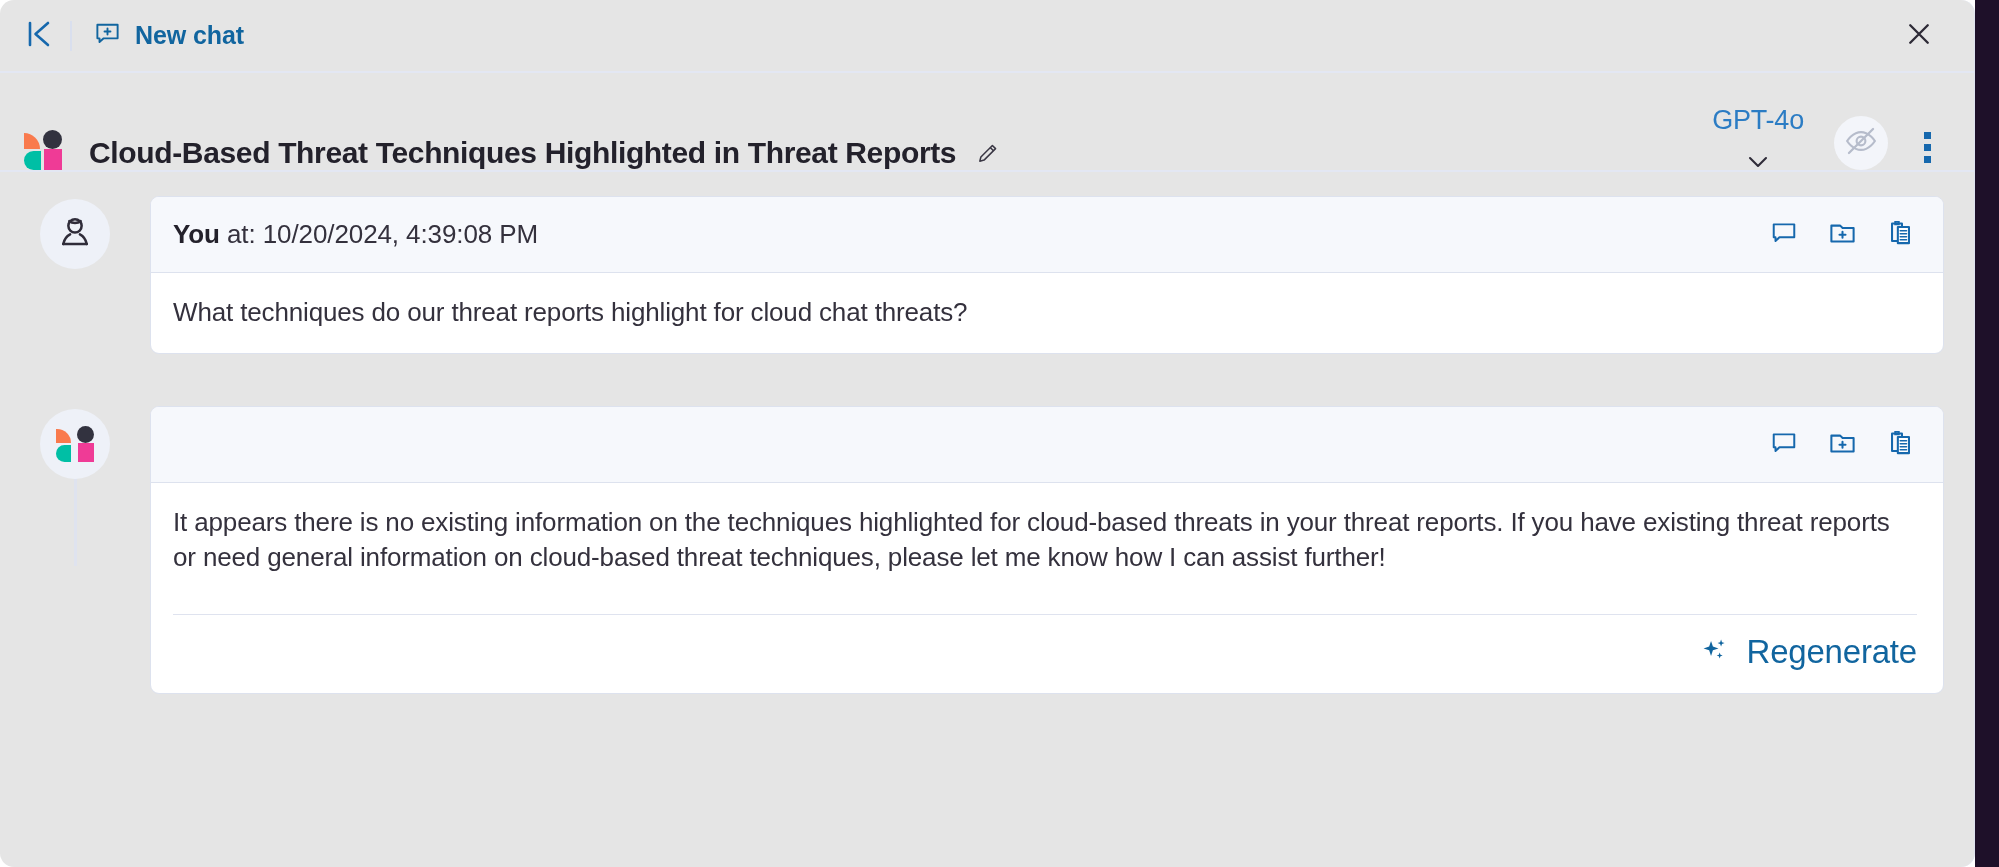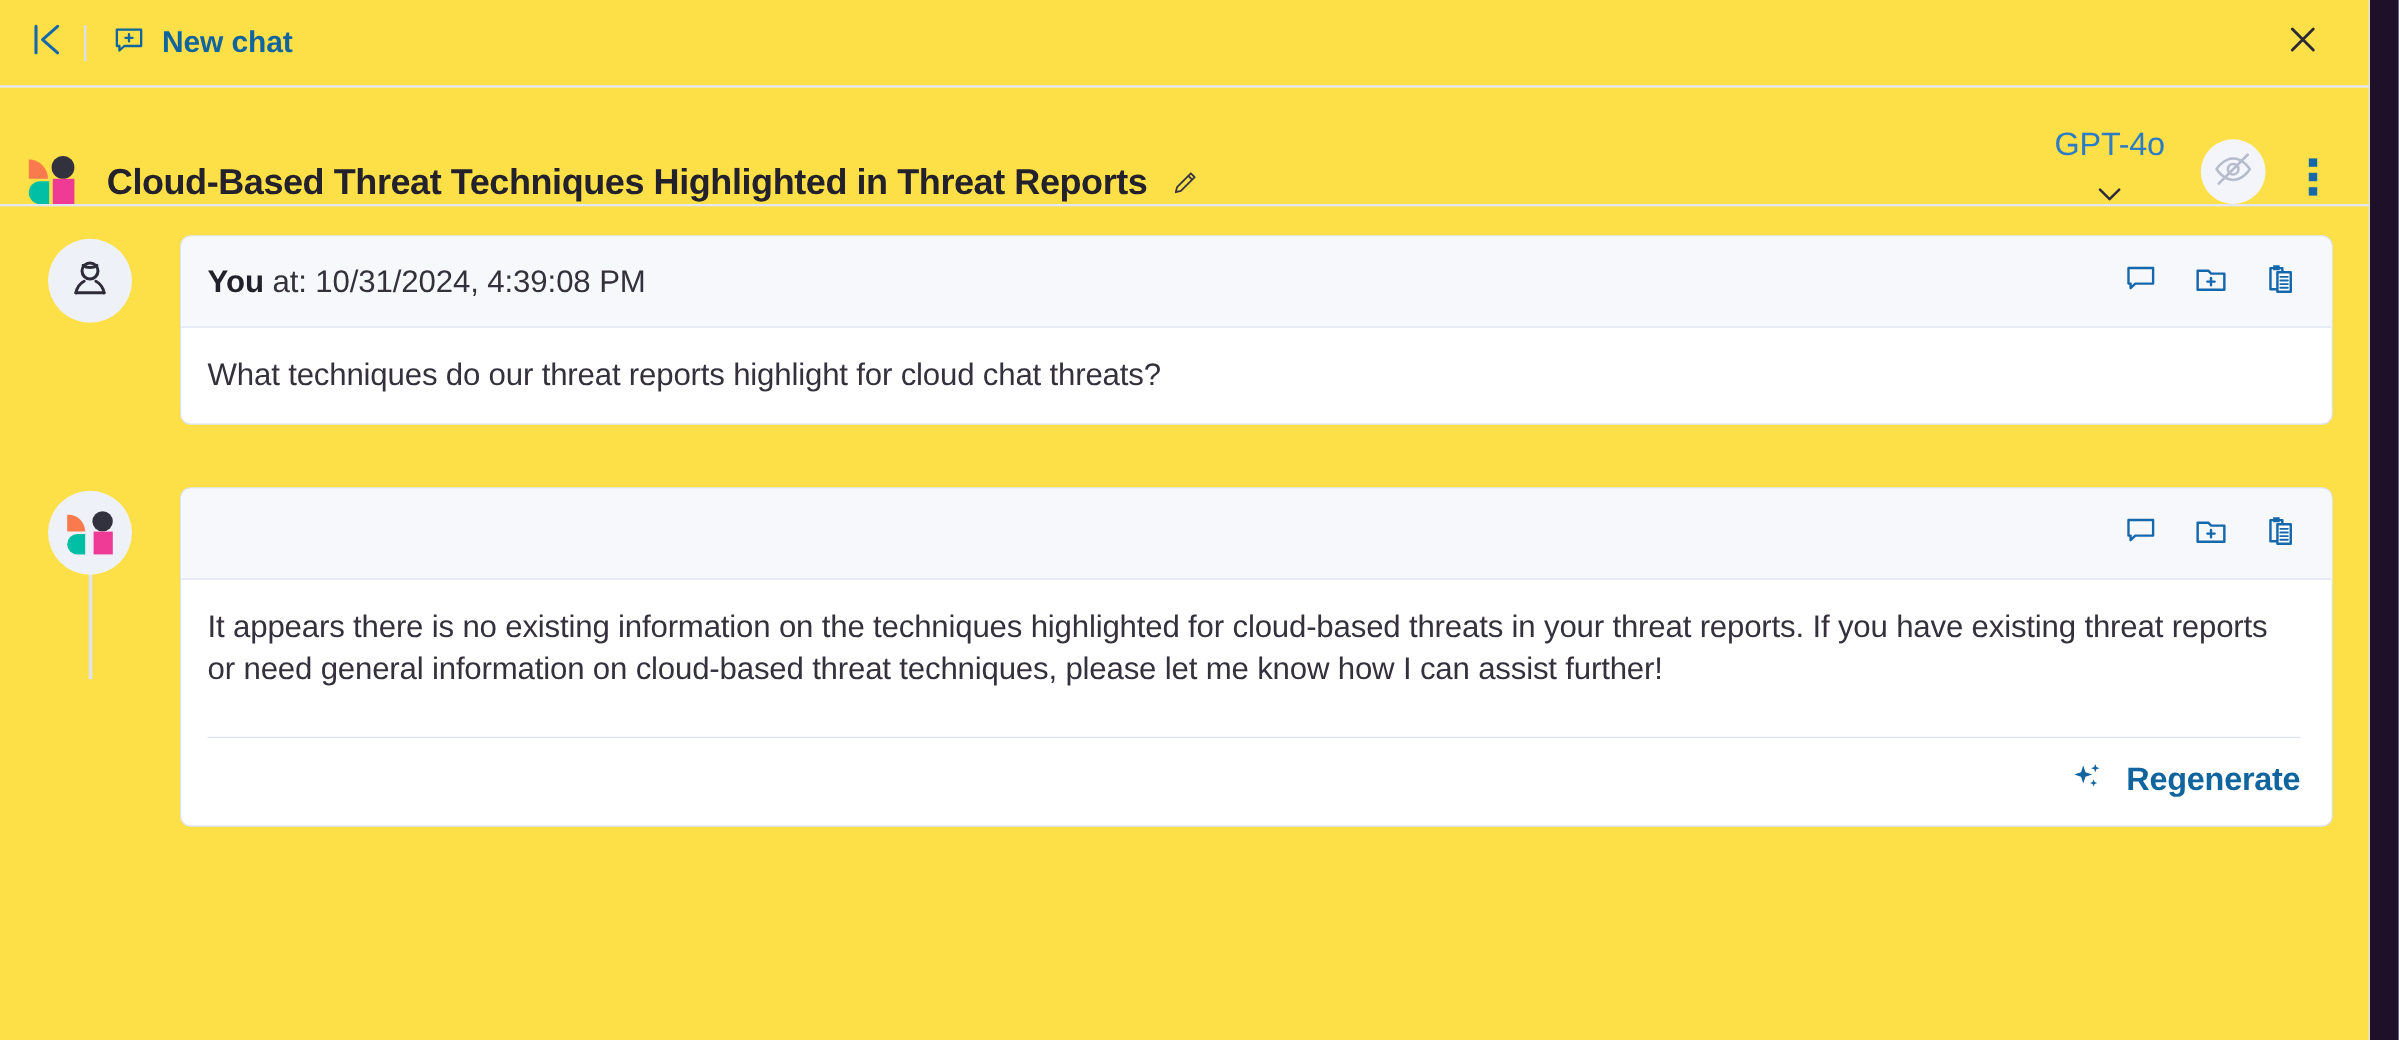--- a/index.html
+++ b/index.html
@@ -27,24 +27,25 @@
     top: 0; right: 0;
     width: 24px; height: 867px;
     background: #1e1029;
   }
 
   .panel {
     position: absolute;
     top: 0; left: 0;
     width: 1975px;
     height: 867px;
-    background: #fde047;
+    background: #e5e5e5;
     display: flex;
     flex-direction: column;
     border-right: 1px solid #dfe3ef;
+    border-radius: 14px;
   }
 
   
   .topbar {
     position: relative;
     height: 73px;
     flex: 0 0 73px;
     border-bottom: 2px solid #e3e7f3;
     display: flex;
     align-items: center;
@@ -305,22 +306,22 @@
   }
 
   .regenerate {
     display: flex;
     align-items: center;
     gap: 18px;
     cursor: pointer;
     color: #11659f;
   }
   .regenerate .rg-label {
-    font-size: 27px;
-    font-weight: 700;
+    font-size: 33px;
+    font-weight: 400;
     color: #11659f;
     letter-spacing: -0.2px;
   }
 
   .gap-between { height: 52px; }
 </style>
 </head>
 <body>
 
 <div id="app">
@@ -425,21 +426,21 @@
                 <path d="M8.4 5.1c1.9 1.6 5.3 1.6 7.2 0" stroke="#2f2c39" stroke-width="1.6" stroke-linecap="round" fill="none"></path>
                 <path d="M4.6 19.6c.6-3.1 2.6-5.2 4.3-6.1M19.4 19.6c-.6-3.1-2.6-5.2-4.3-6.1" stroke="#2f2c39" stroke-width="1.6" stroke-linecap="round" fill="none"></path>
                 <path d="M4.6 19.6h14.8" stroke="#2f2c39" stroke-width="1.6" stroke-linecap="round"></path>
               </svg>
             </span>
           </div>
         </div>
 
         <div class="card">
           <div class="card-head">
-            <div class="meta"><span class="who">You</span><span> at: 10/31/2024, 4:39:08 PM</span></div>
+            <div class="meta"><span class="who">You</span><span> at: 10/20/2024, 4:39:08 PM</span></div>
 
             <div class="head-spacer"></div>
 
             <div class="head-actions">
               <div class="act">
                 <span>
                   <svg width="28" height="28" viewBox="0 0 24 24" fill="none" aria-hidden="true">
                     <path d="M3.2 4.6h17.6v11.1H8.1L4.7 18.9v-3.2H3.2z" stroke="#1668ad" stroke-width="1.7" stroke-linejoin="round" fill="none"></path>
                   </svg>
                 </span>

